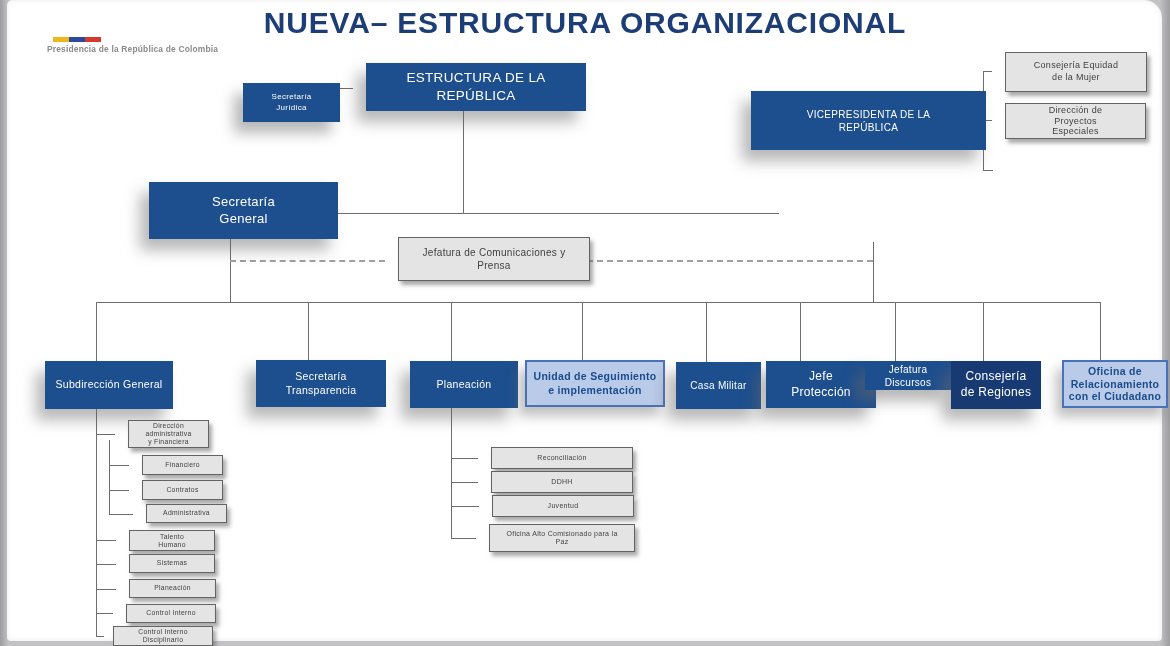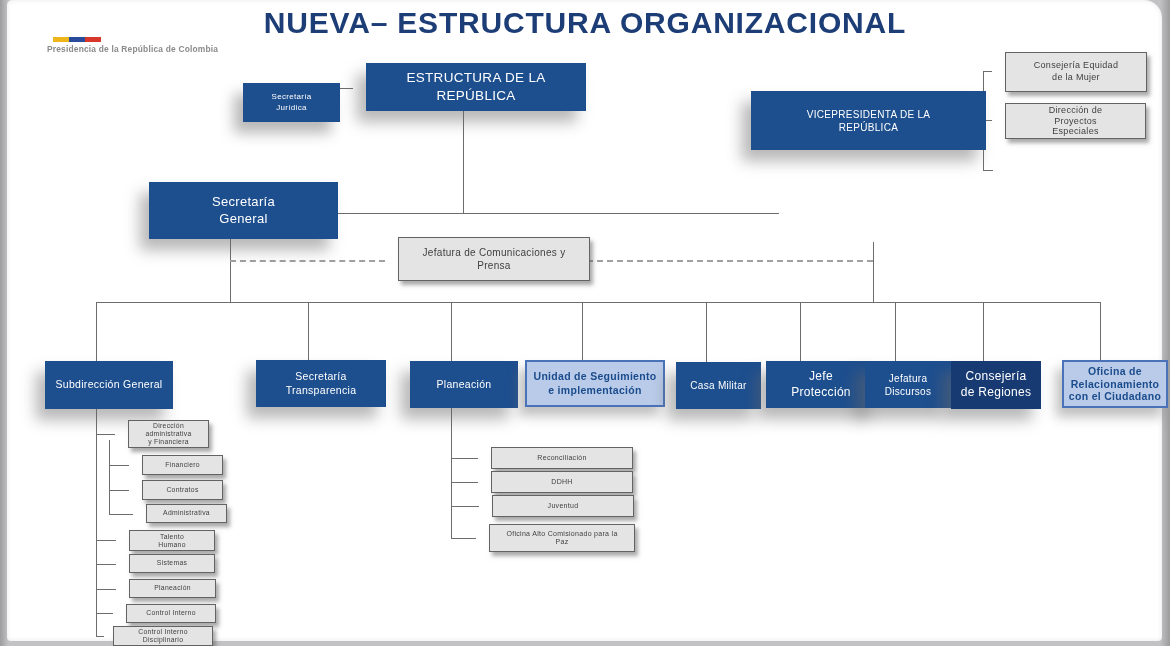--- a/index.html
+++ b/index.html
@@ -101,21 +101,21 @@
 
   <div class="bx blue" style="left:32px;top:361px;width:128px;height:48px;font-size:10.5px">Subdirección General</div>
   <div class="bx blue" style="left:243px;top:360px;width:130px;height:47px;font-size:10.5px">Secretaría
 Transparencia</div>
   <div class="bx blue" style="left:397px;top:361px;width:108px;height:47px;font-size:10.5px">Planeación</div>
   <div class="bx lightblue" style="left:512px;top:360px;width:140px;height:47px;font-size:10.5px">Unidad de Seguimiento
 e implementación</div>
   <div class="bx blue" style="left:663px;top:362px;width:85px;height:47px;font-size:10px">Casa Militar</div>
   <div class="bx blue" style="left:753px;top:361px;width:110px;height:47px;font-size:12px">Jefe
 Protección</div>
-  <div class="bx blue" style="left:852px;top:361px;width:86px;height:47px;font-size:10px">Jefatura
+  <div class="bx blue" style="left:852px;top:361px;width:86px;height:29px;font-size:10px">Jefatura
 Discursos</div>
   <div class="bx blue navy" style="left:938px;top:361px;width:90px;height:48px;font-size:12px">Consejería
 de Regiones</div>
   <div class="bx lightblue" style="left:1049px;top:360px;width:106px;height:48px;font-size:10.5px;line-height:1.2">Oficina de
 Relacionamiento
 con el Ciudadano</div>
 
   <div class="bx gray" style="left:115px;top:420px;width:81px;height:28px;font-size:6.8px;line-height:1.15">Dirección
 administrativa
 y Financiera</div>

